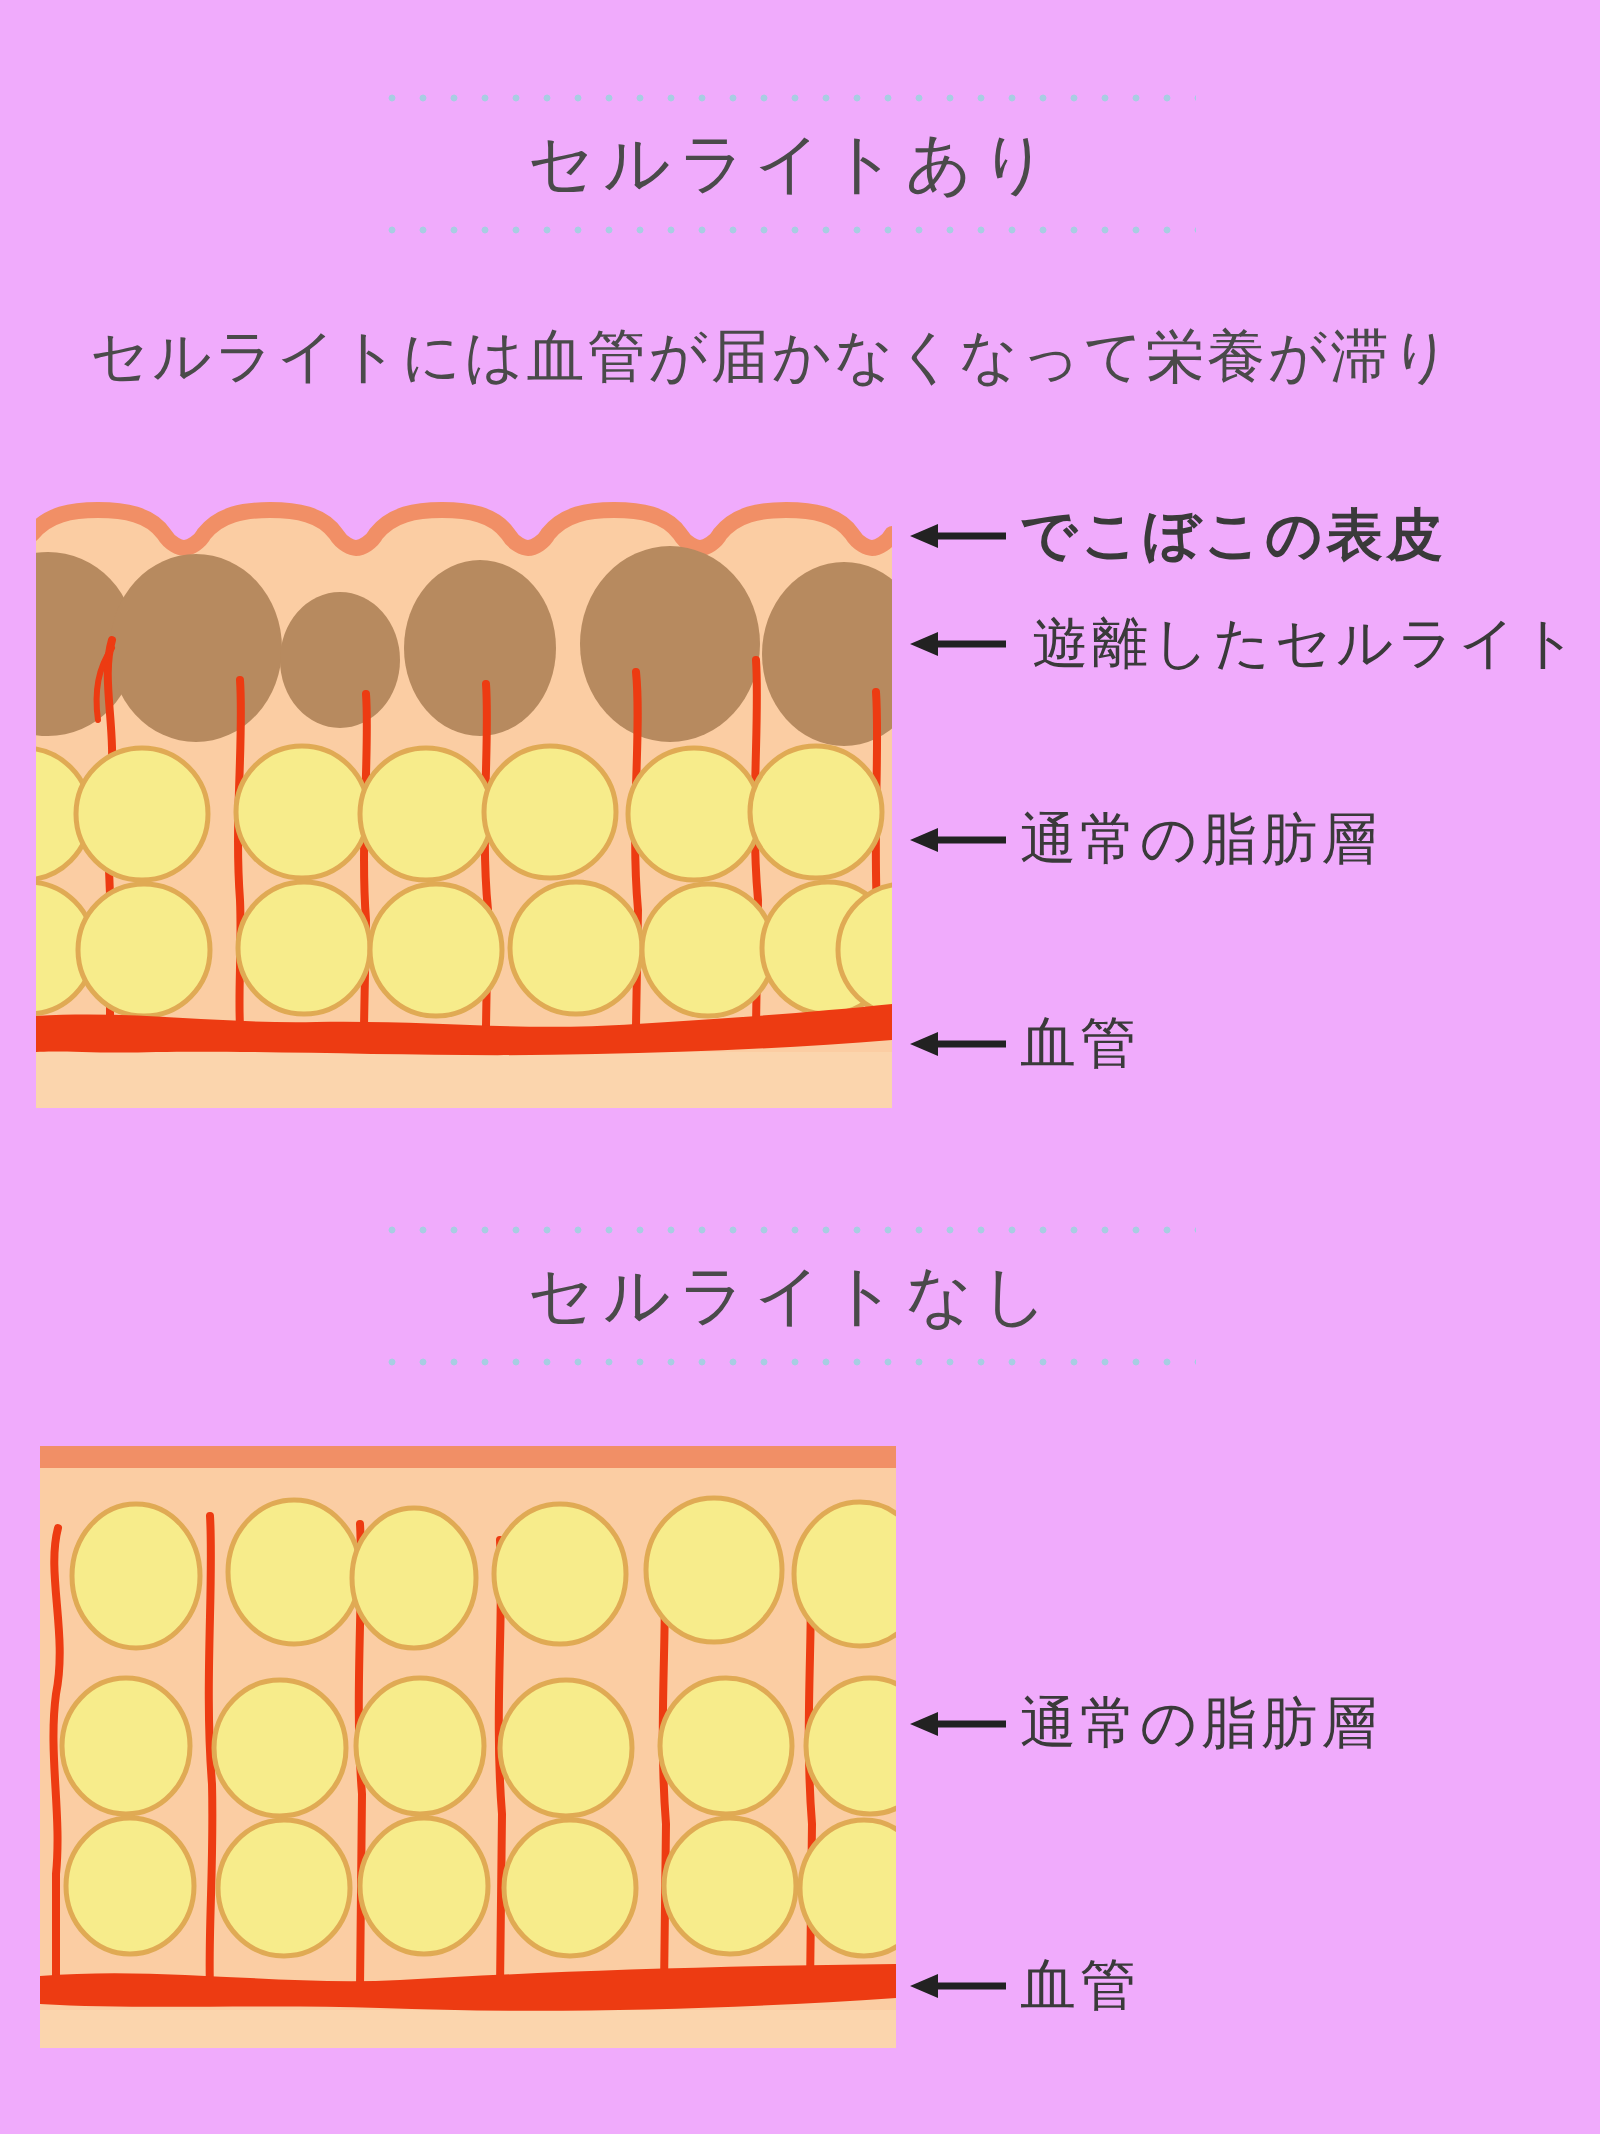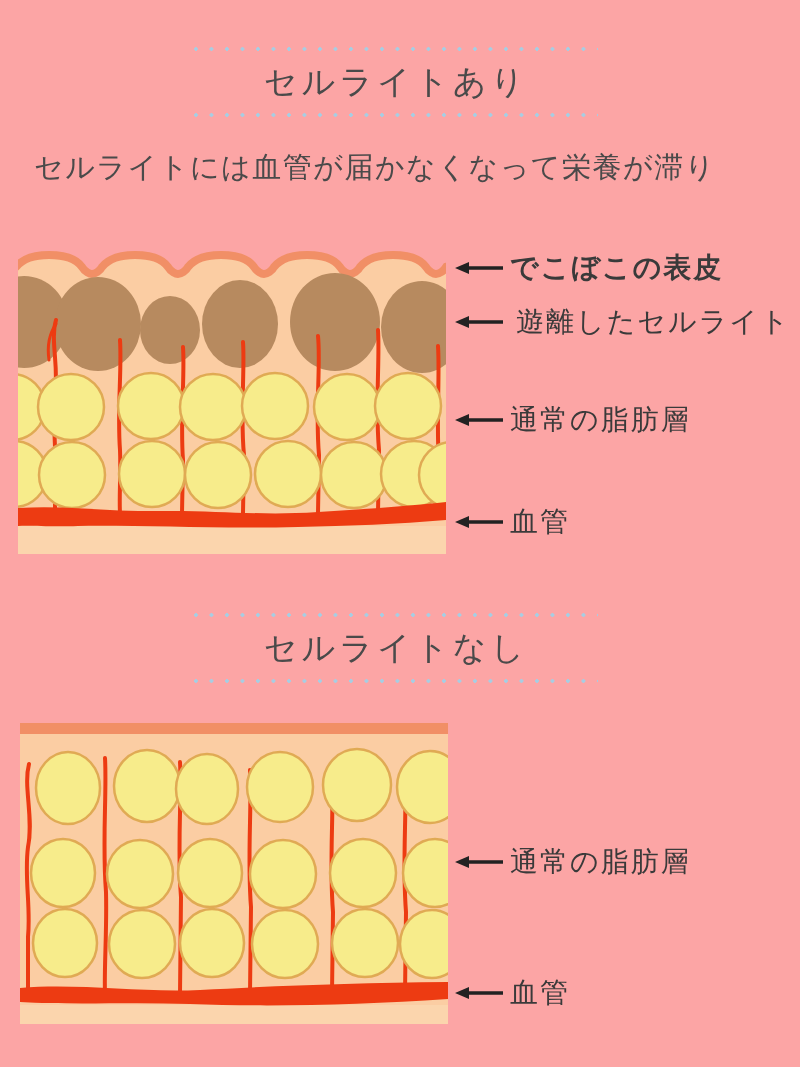--- a/index.html
+++ b/index.html
@@ -1,28 +1,28 @@
 <!DOCTYPE html>
 <html style="--c-dots: #a8cde2; --c-heading_text: #4a4a4a; --c-body_text: #4a4a4a; --c-label_text: #3a3a3a; --c-arrow: #222222; --c-skin_bg: #fbcda3; --c-epidermis: #f18f66; --c-cellulite: #b78a5f; --c-fat_fill: #f7ec8b; --c-fat_outline: #e0aa54; --c-vessel: #ed3b12; --c-bottom_strip: #fbd5ad;"><head>
 <meta charset="utf-8">
 <style>
   html,body{margin:0;padding:0;background:#fff;}
-  .page{position:relative;width:800px;height:1067px;background:#fca5a5;overflow:hidden;
+  .page{position:relative;width:800px;height:1067px;background:#f0abfc;overflow:hidden;
         font-family:"DejaVu Sans","Liberation Sans",sans-serif;}
 
   
   .dotline{height:4px;
     background-image:radial-gradient(circle 1.8px at 2px 2px, var(--c-dots,#a8cde2) 95%, transparent);
     background-size:15.5px 4px;background-repeat:repeat-x;}
 
   .title-block{position:absolute;left:194px;width:404px;text-align:center;}
   .sec-title{margin:0;font-size:33px;line-height:62px;letter-spacing:4px;font-weight:500;
              color:var(--c-heading_text,#4a4a4a);white-space:nowrap;}
 
-  .desc{position:absolute;left:33px;top:146px;margin:1px;font-size:29px;line-height:40px;
+  .desc{position:absolute;left:33px;top:146px;margin:12px;font-size:29px;line-height:40px;
         letter-spacing:1.5px;color:var(--c-body_text,#4a4a4a);white-space:nowrap;}
 
   .diagram{position:absolute;display:block;}
   .svg1{left:18px;top:250px;}
   .svg2{left:20px;top:722px;}
 
   
   .anno{position:absolute;height:36px;display:flex;align-items:center;white-space:nowrap;
         font-size:28px;letter-spacing:2px;color:var(--c-label_text,#3a3a3a);}
   .anno .arr{flex:0 0 auto;margin-right:7px;}

